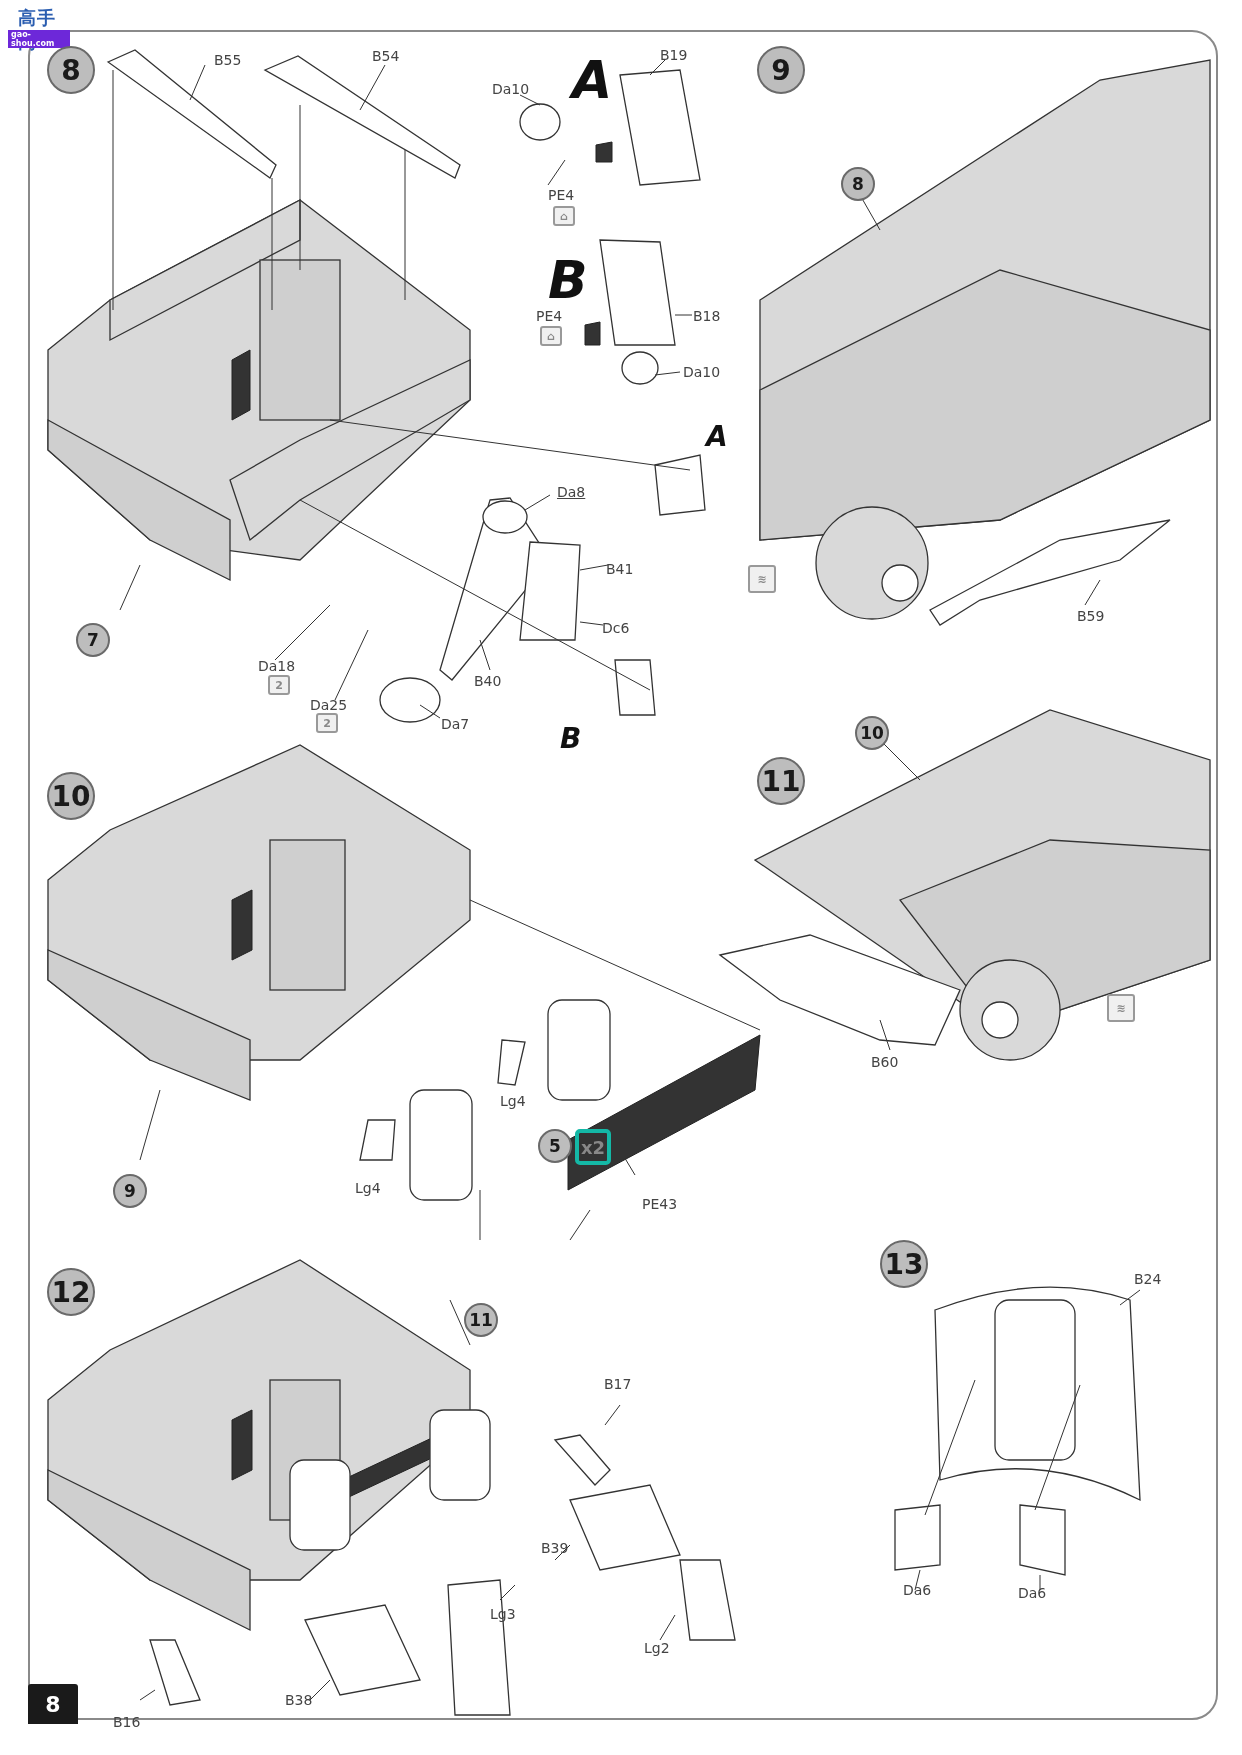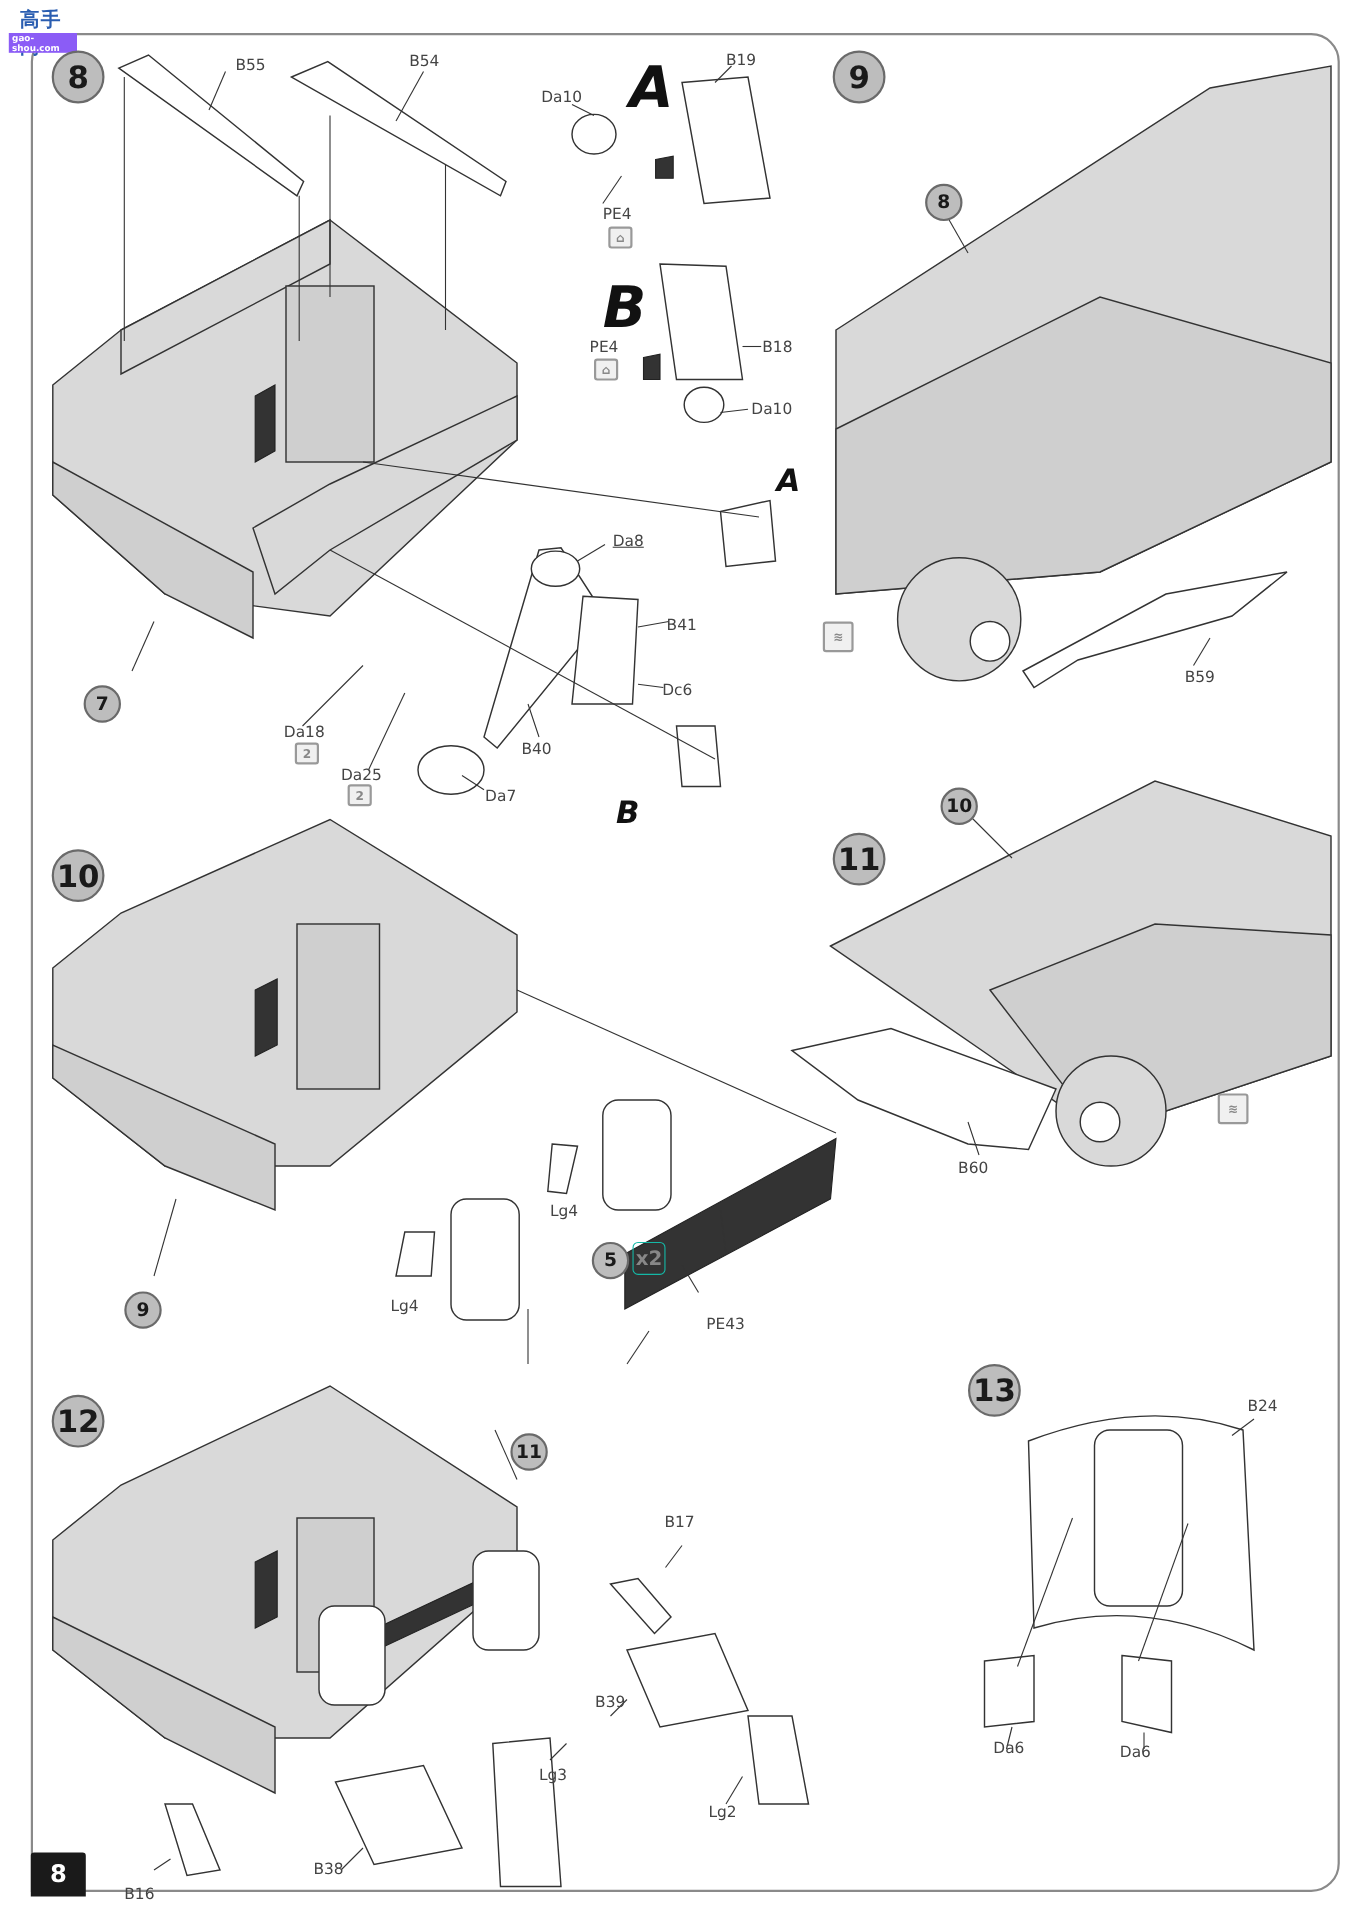--- a/index.html
+++ b/index.html
@@ -1,27 +1,27 @@
 <!DOCTYPE html>
 <html><head>
 <meta charset="utf-8">
 <style>
   html, body { margin:0; padding:0; background:#ffffff; }
   body { width:1242px; height:1755px; position:relative; overflow:hidden; font-family:"DejaVu Sans", sans-serif; color:#333; }
   .frame { position:absolute; left:28px; top:30px; width:1190px; height:1690px; border:2px solid #8a8a8a; border-radius:26px; border-bottom-left-radius:0; box-sizing:border-box; }
   .logo { position:absolute; left:6px; top:6px; width:64px; height:32px; }
   .logo .cn { position:absolute; left:0; top:0; font-size:18px; color:#2a5db0; font-weight:bold; letter-spacing:1px;margin-left:12px; }
-  .logo .url { position:absolute; left:2px; top:24px; font-size:8px; color:#fff; background:#8b5cf6; padding:0 3px; font-weight:bold; }
+  .logo .url { position:absolute; left:2px; top:24px; font-size:8px; color:#fff; background:#6d28d9; padding:0 3px; font-weight:bold; }
   .step { position:absolute; width:48px; height:48px; border-radius:50%; background:#bdbdbd; border:2px solid #6a6a6a; box-sizing:border-box; display:flex; align-items:center; justify-content:center; font-weight:bold; font-size:28px; color:#1a1a1a; font-family:"DejaVu Sans", sans-serif; }
   .ref { position:absolute; width:34px; height:34px; border-radius:50%; background:#bdbdbd; border:2px solid #6a6a6a; box-sizing:border-box; display:flex; align-items:center; justify-content:center; font-weight:bold; font-size:17px; color:#1a1a1a; }
   .lbl { position:absolute; font-size:14px; color:#444; font-family:"DejaVu Sans", sans-serif; white-space:nowrap; }
   .big { position:absolute; font-size:52px; font-weight:bold; font-style:italic; color:#111; font-family:"DejaVu Sans", sans-serif; }
   .mid { position:absolute; font-size:28px; font-weight:bold; font-style:italic; color:#111; }
   .badge { position:absolute; width:18px; height:16px; border:2px solid #999; border-radius:3px; font-size:11px; color:#888; font-weight:bold; display:flex; align-items:center; justify-content:center; background:#f0f0f0; }
-  .x2 { position:absolute; width:28px; height:28px; border:1px solid #14b8a6; border-radius:5px; font-size:18px; color:#888; font-weight:bold; display:flex; align-items:center; justify-content:center; }
+  .x2 { position:absolute; width:28px; height:28px; border:4px solid #14b8a6; border-radius:5px; font-size:18px; color:#888; font-weight:bold; display:flex; align-items:center; justify-content:center; }
   .pageno { position:absolute; left:28px; top:1684px; width:50px; height:40px; background:#1a1a1a; color:#fff; font-weight:bold; font-size:22px; display:flex; align-items:center; justify-content:center; border-radius:3px 3px 0 0; }
   svg.art { position:absolute; left:0; top:0; width:1242px; height:1755px; }
   .hull { fill:#d9d9d9; stroke:#333; stroke-width:1.3; }
   .hull-l { fill:#cfcfcf; stroke:#333; stroke-width:1.3; }
   .part { fill:#fff; stroke:#333; stroke-width:1.3; }
   .dark { fill:#333; stroke:#222; stroke-width:1; }
   .ln { stroke:#333; stroke-width:1; fill:none; }
 </style>
 </head>
 <body>

